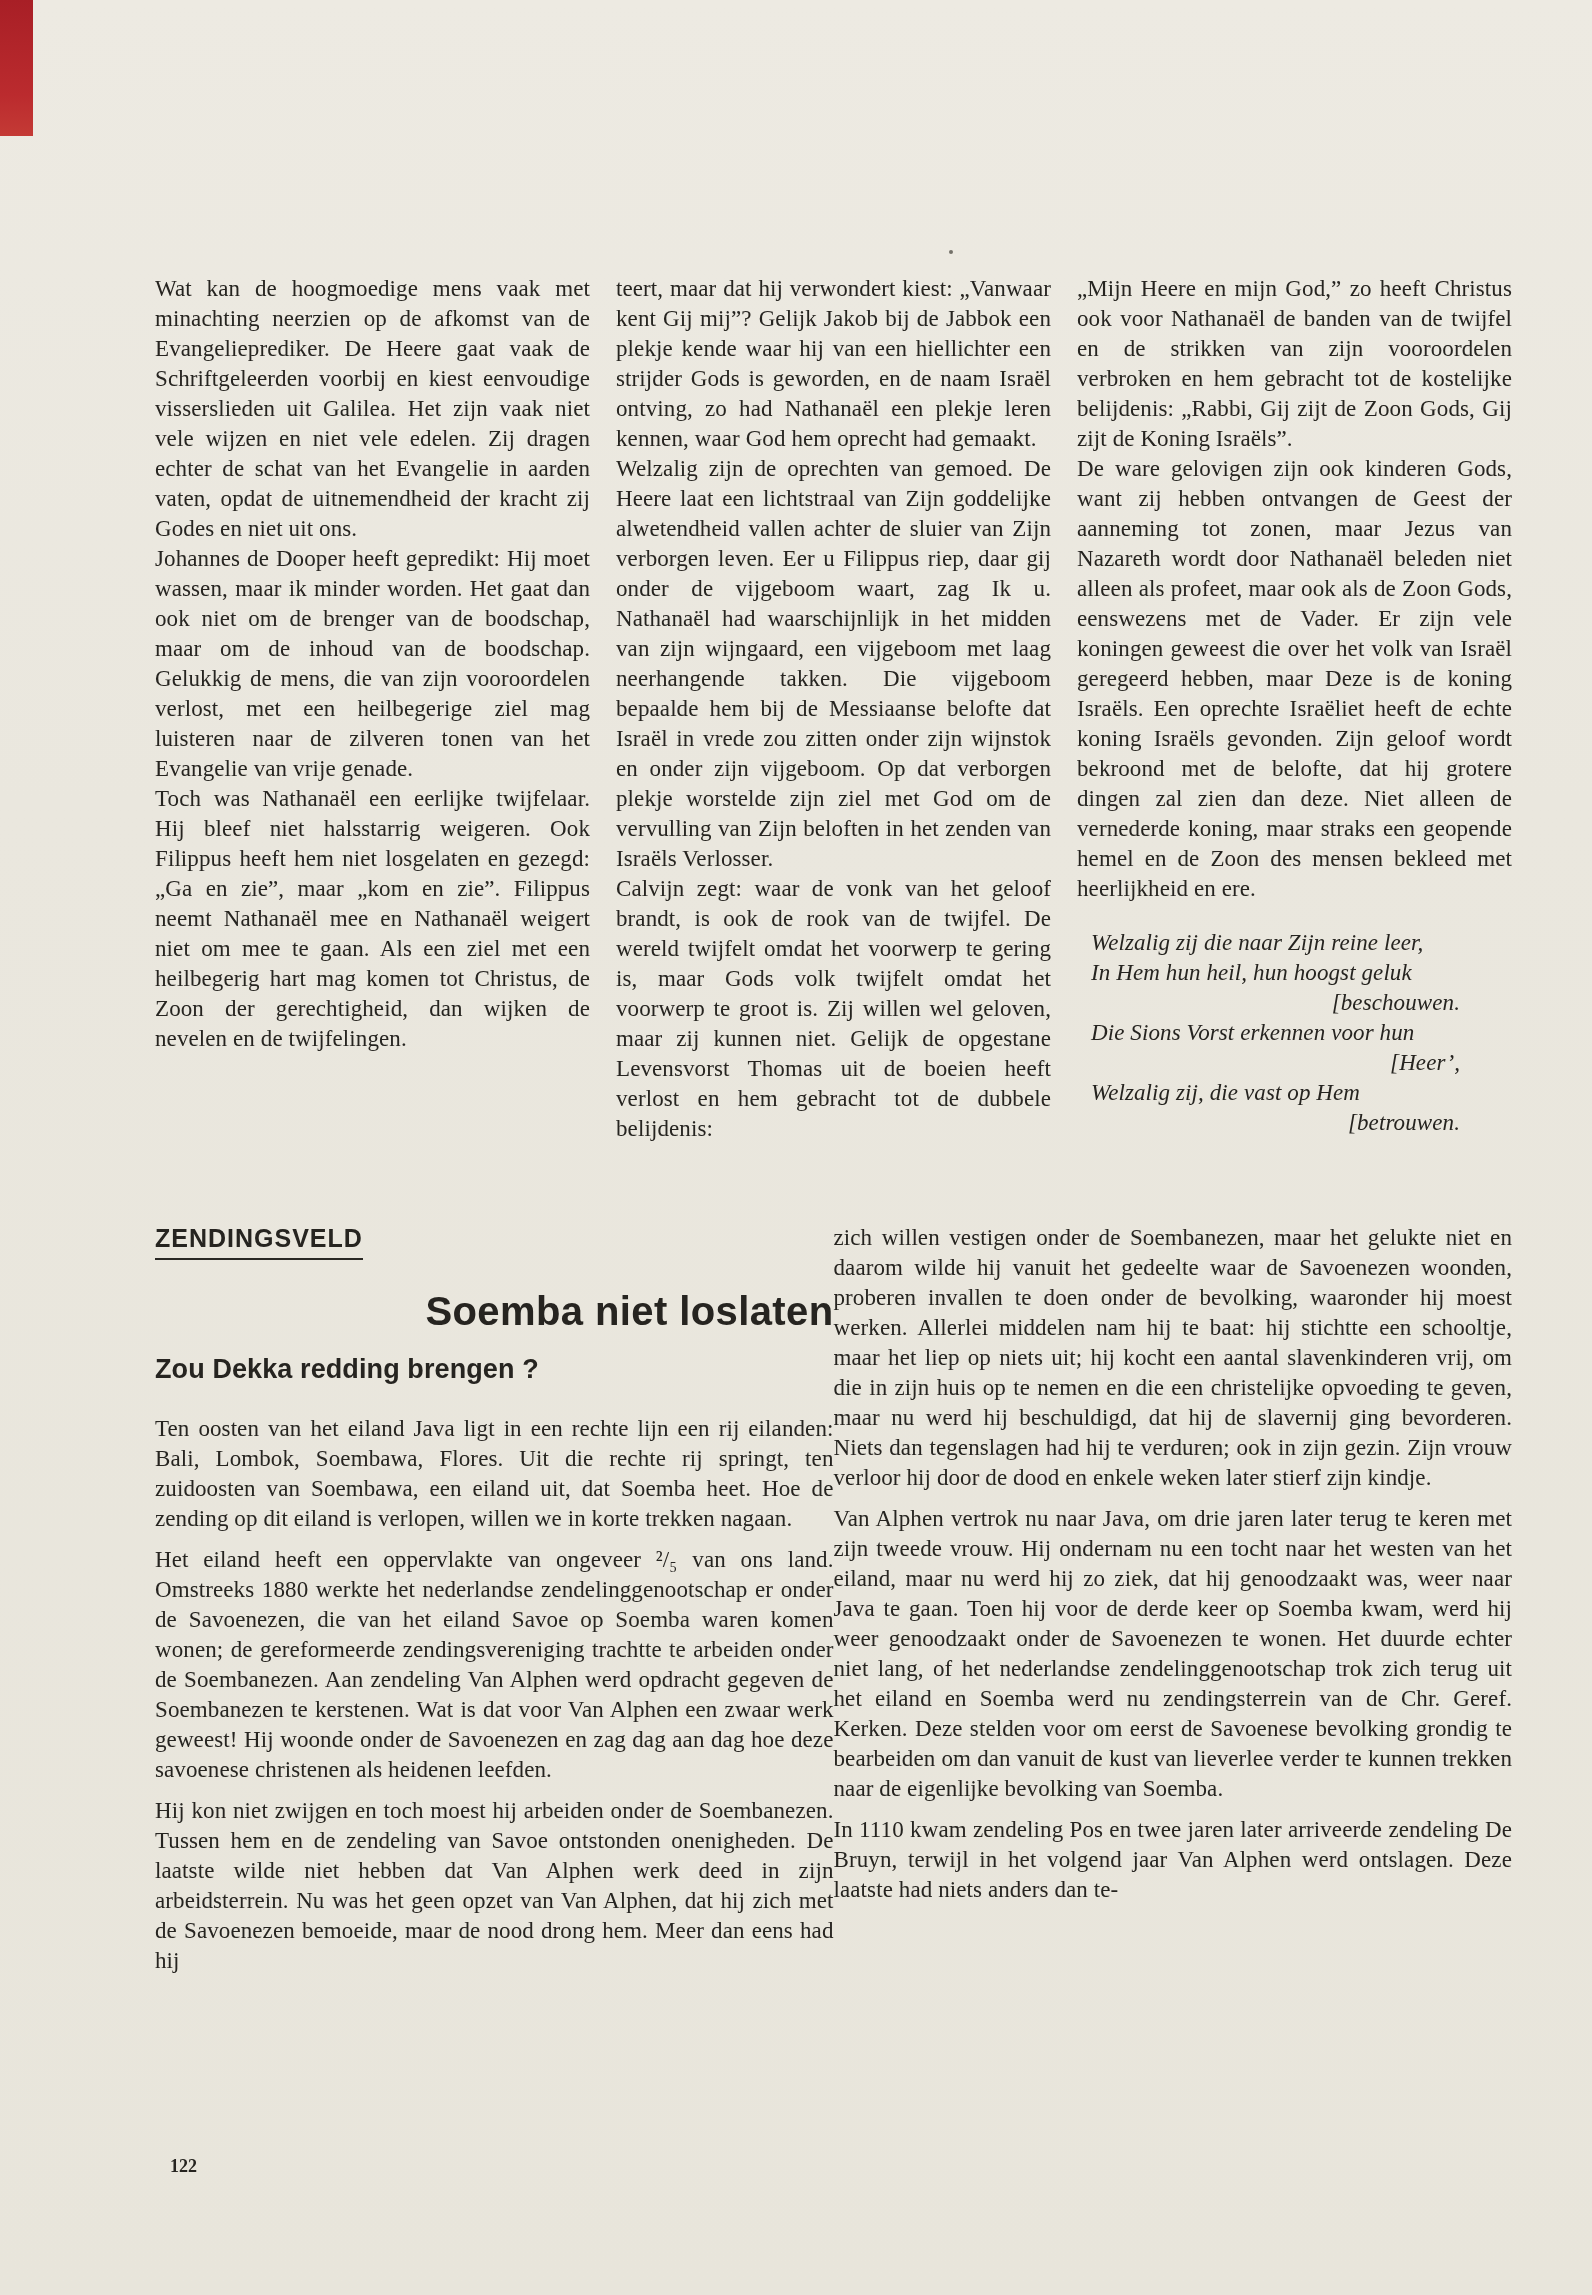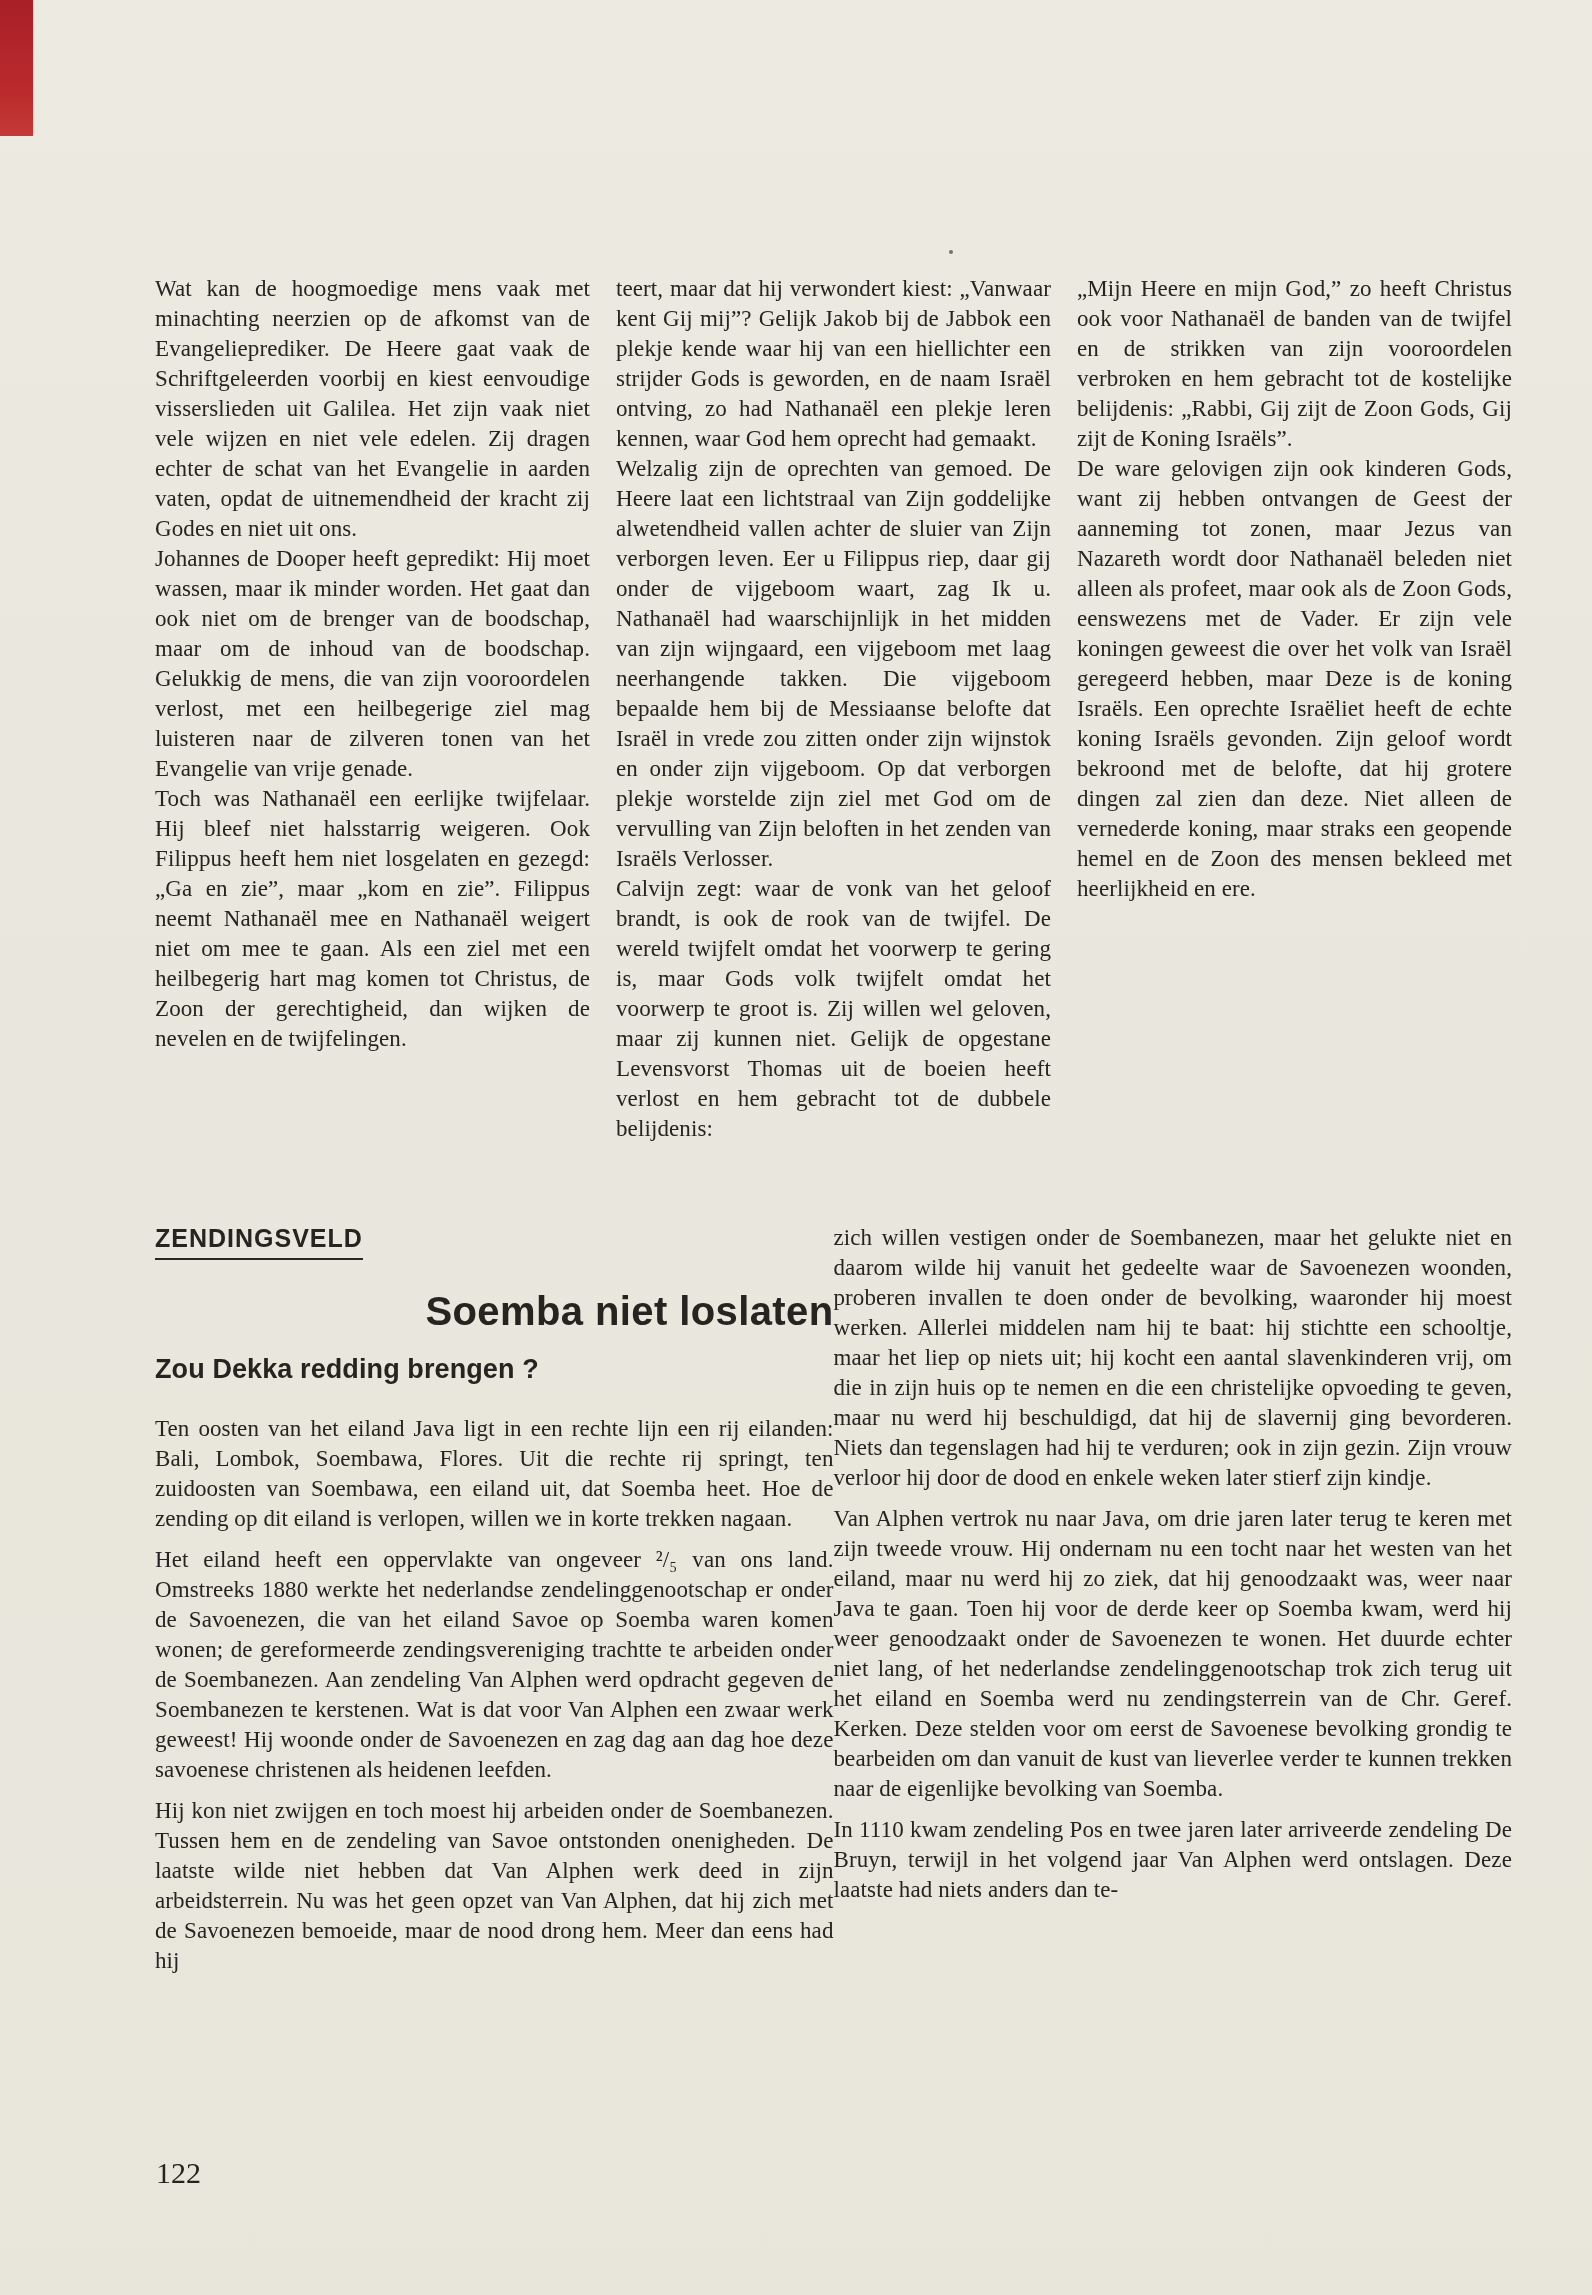--- a/index.html
+++ b/index.html
@@ -100,25 +100,25 @@
   .article-subtitle {
     margin: 0 0 29px 0;
     text-align: left;
     font-family: "Liberation Sans", sans-serif;
     font-weight: 700;
     font-size: 27px;
     line-height: 1.1;
   }
   .page-number {
     position: absolute;
-    left: 156px;
+    left: 170px;
     top: 2156px;
     font-family: "Liberation Serif", serif;
-    font-weight: 400;
-    font-size: 30px;
+    font-weight: 700;
+    font-size: 18px;
   }
 </style>
 </head>
 <body>
 
 <div class="page">
 
   <div class="red-mark"></div>
   <div class="scan-dot"></div>
 
@@ -134,20 +134,29 @@
 
       <div class="col">
         <p>teert, maar dat hij verwondert kiest: „Vanwaar kent Gij mij”? Gelijk Jakob bij de Jabbok een plekje kende waar hij van een hiellichter een strijder Gods is geworden, en de naam Israël ontving, zo had Nathanaël een plekje leren kennen, waar God hem oprecht had gemaakt.</p>
         <p>Welzalig zijn de oprechten van gemoed. De Heere laat een lichtstraal van Zijn goddelijke alwetendheid vallen achter de sluier van Zijn verborgen leven. Eer u Filippus riep, daar gij onder de vijgeboom waart, zag Ik u. Nathanaël had waarschijnlijk in het midden van zijn wijngaard, een vijgeboom met laag neerhangende takken. Die vijgeboom bepaalde hem bij de Messiaanse belofte dat Israël in vrede zou zitten onder zijn wijnstok en onder zijn vijgeboom. Op dat verborgen plekje worstelde zijn ziel met God om de vervulling van Zijn beloften in het zenden van Israëls Verlosser.</p>
         <p>Calvijn zegt: waar de vonk van het geloof brandt, is ook de rook van de twijfel. De wereld twijfelt omdat het voorwerp te gering is, maar Gods volk twijfelt omdat het voorwerp te groot is. Zij willen wel geloven, maar zij kunnen niet. Gelijk de opgestane Levensvorst Thomas uit de boeien heeft verlost en hem gebracht tot de dubbele belijdenis:</p>
       </div>
 
       <div class="col">
         <p>„Mijn Heere en mijn God,” zo heeft Christus ook voor Nathanaël de banden van de twijfel en de strikken van zijn vooroordelen verbroken en hem gebracht tot de kostelijke belijdenis: „Rabbi, Gij zijt de Zoon Gods, Gij zijt de Koning Israëls”.</p>
         <p>De ware gelovigen zijn ook kinderen Gods, want zij hebben ontvangen de Geest der aanneming tot zonen, maar Jezus van Nazareth wordt door Nathanaël beleden niet alleen als profeet, maar ook als de Zoon Gods, eenswezens met de Vader. Er zijn vele koningen geweest die over het volk van Israël geregeerd hebben, maar Deze is de koning Israëls. Een oprechte Israëliet heeft de echte koning Israëls gevonden. Zijn geloof wordt bekroond met de belofte, dat hij grotere dingen zal zien dan deze. Niet alleen de vernederde koning, maar straks een geopende hemel en de Zoon des mensen bekleed met heerlijkheid en ere.</p>
+        <div class="poem">
+          <div class="poem-line">Welzalig zij die naar Zijn reine leer,</div>
+          <div class="poem-line">In Hem hun heil, hun hoogst geluk</div>
+          <div class="poem-line hang">[beschouwen.</div>
+          <div class="poem-line">Die Sions Vorst erkennen voor hun</div>
+          <div class="poem-line hang">[Heer’,</div>
+          <div class="poem-line">Welzalig zij, die vast op Hem</div>
+          <div class="poem-line hang">[betrouwen.</div>
+        </div>
       </div>
 
     </section>
 
     <section class="bottom-grid">
 
       <div class="col">
         <h3 class="kicker">
           <span class="kicker-text">ZENDINGSVELD</span>
         </h3>

